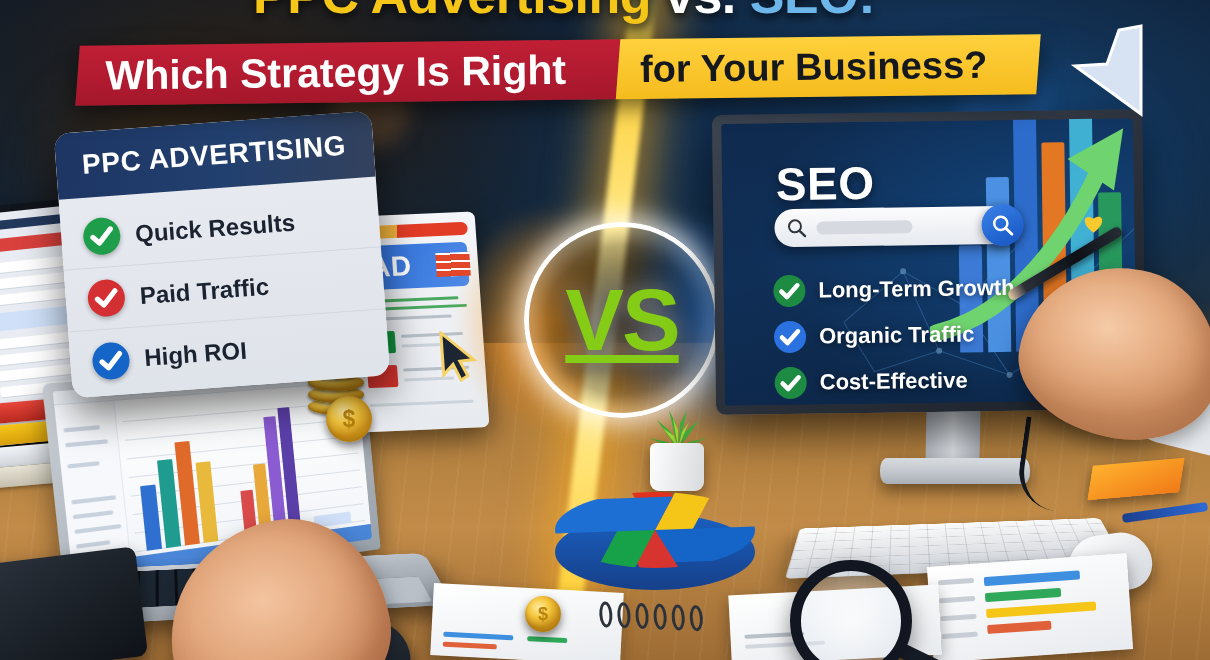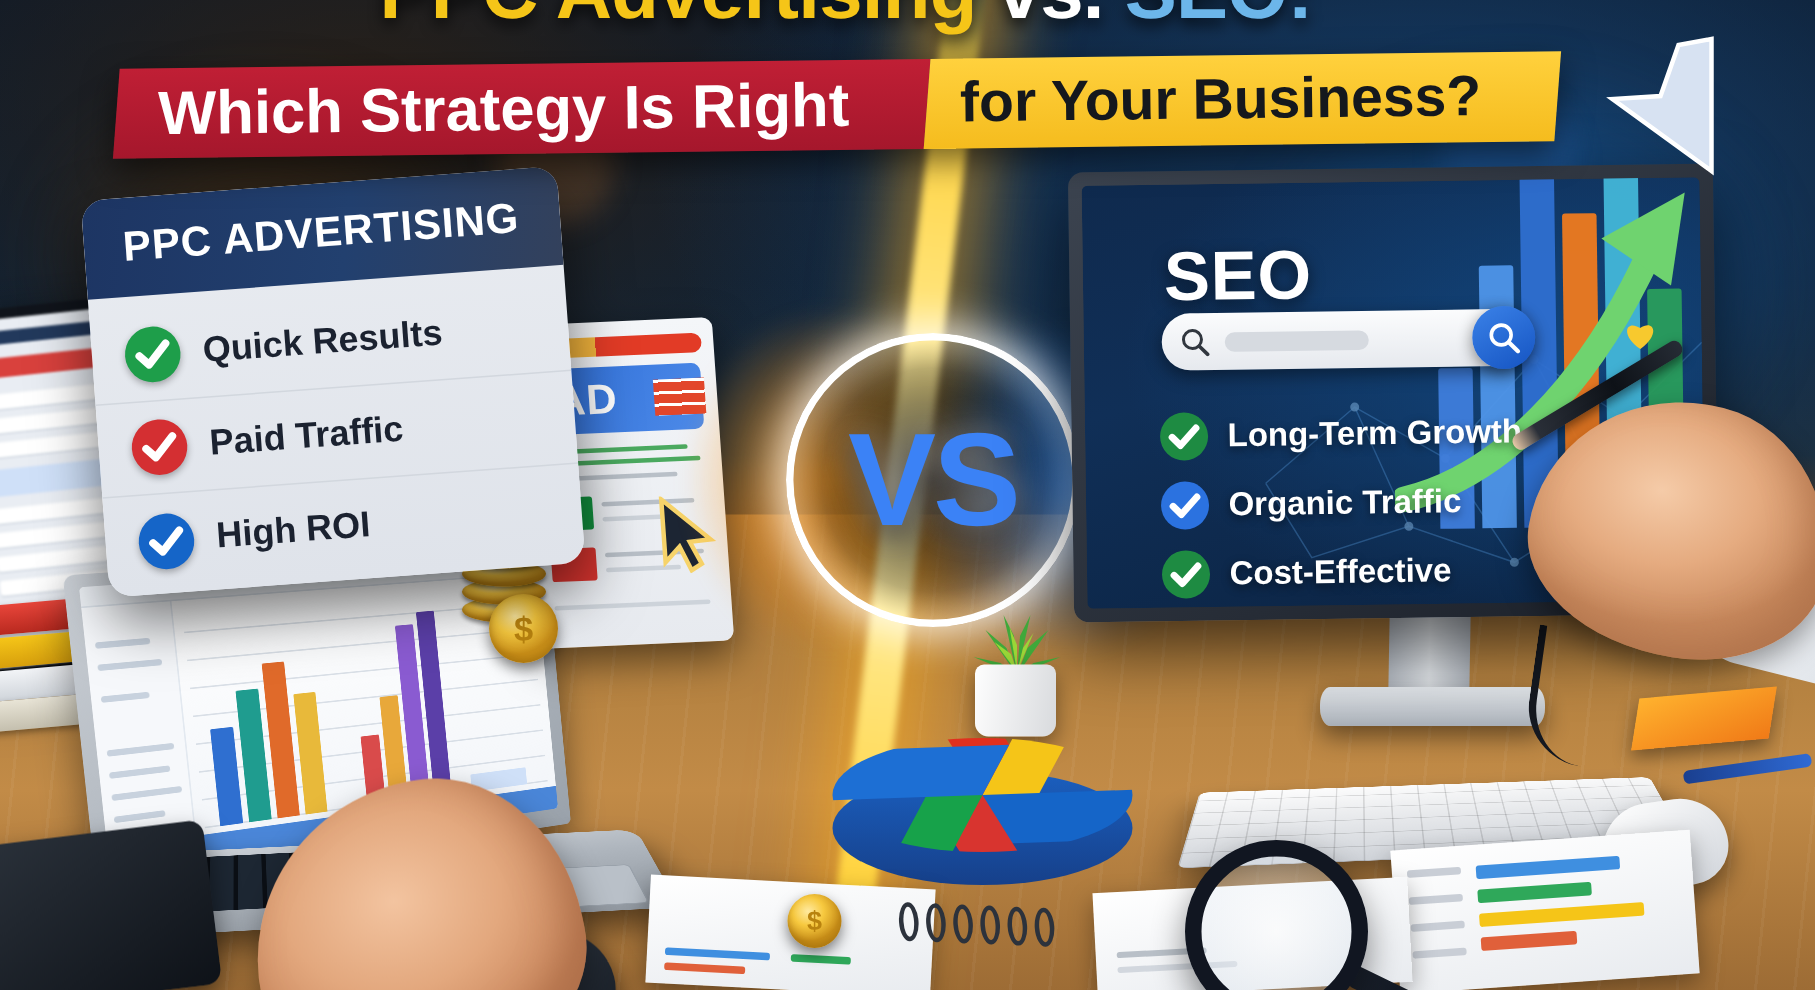--- a/index.html
+++ b/index.html
@@ -184,22 +184,23 @@
   }
   .vs-ring{
     position:absolute; left:524px; top:222px; width:196px; height:196px;
     border-radius:50%; border:5px solid #ffffff;
     box-shadow:0 0 26px 7px rgba(255,255,255,.75), inset 0 0 26px 6px rgba(255,255,255,.35);
     background:radial-gradient(closest-side,rgba(10,10,14,.82),rgba(10,10,14,.3) 80%,rgba(0,0,0,0));
   }
   .vs-text{
     position:absolute; left:524px; top:222px; width:196px; height:196px;
     display:flex; align-items:center; justify-content:center;
-    color:#3b82f6; font-size:88px; font-weight:700; letter-spacing:-2px;
+    color:#84cc16; font-size:88px; font-weight:700; letter-spacing:-2px;
     text-shadow:0 0 24px rgba(255,255,255,.6), 0 6px 16px rgba(0,0,0,.6);
+    text-decoration:underline;
   }
 
   
   .monitor{
     position:absolute; left:714px; top:112px; width:430px; height:300px;
     background:linear-gradient(150deg,#3c4450,#1b2029);
     border-radius:10px; padding:8px;
     box-shadow:0 18px 44px rgba(0,0,0,.6);
     transform:rotate(-.8deg);
   }

